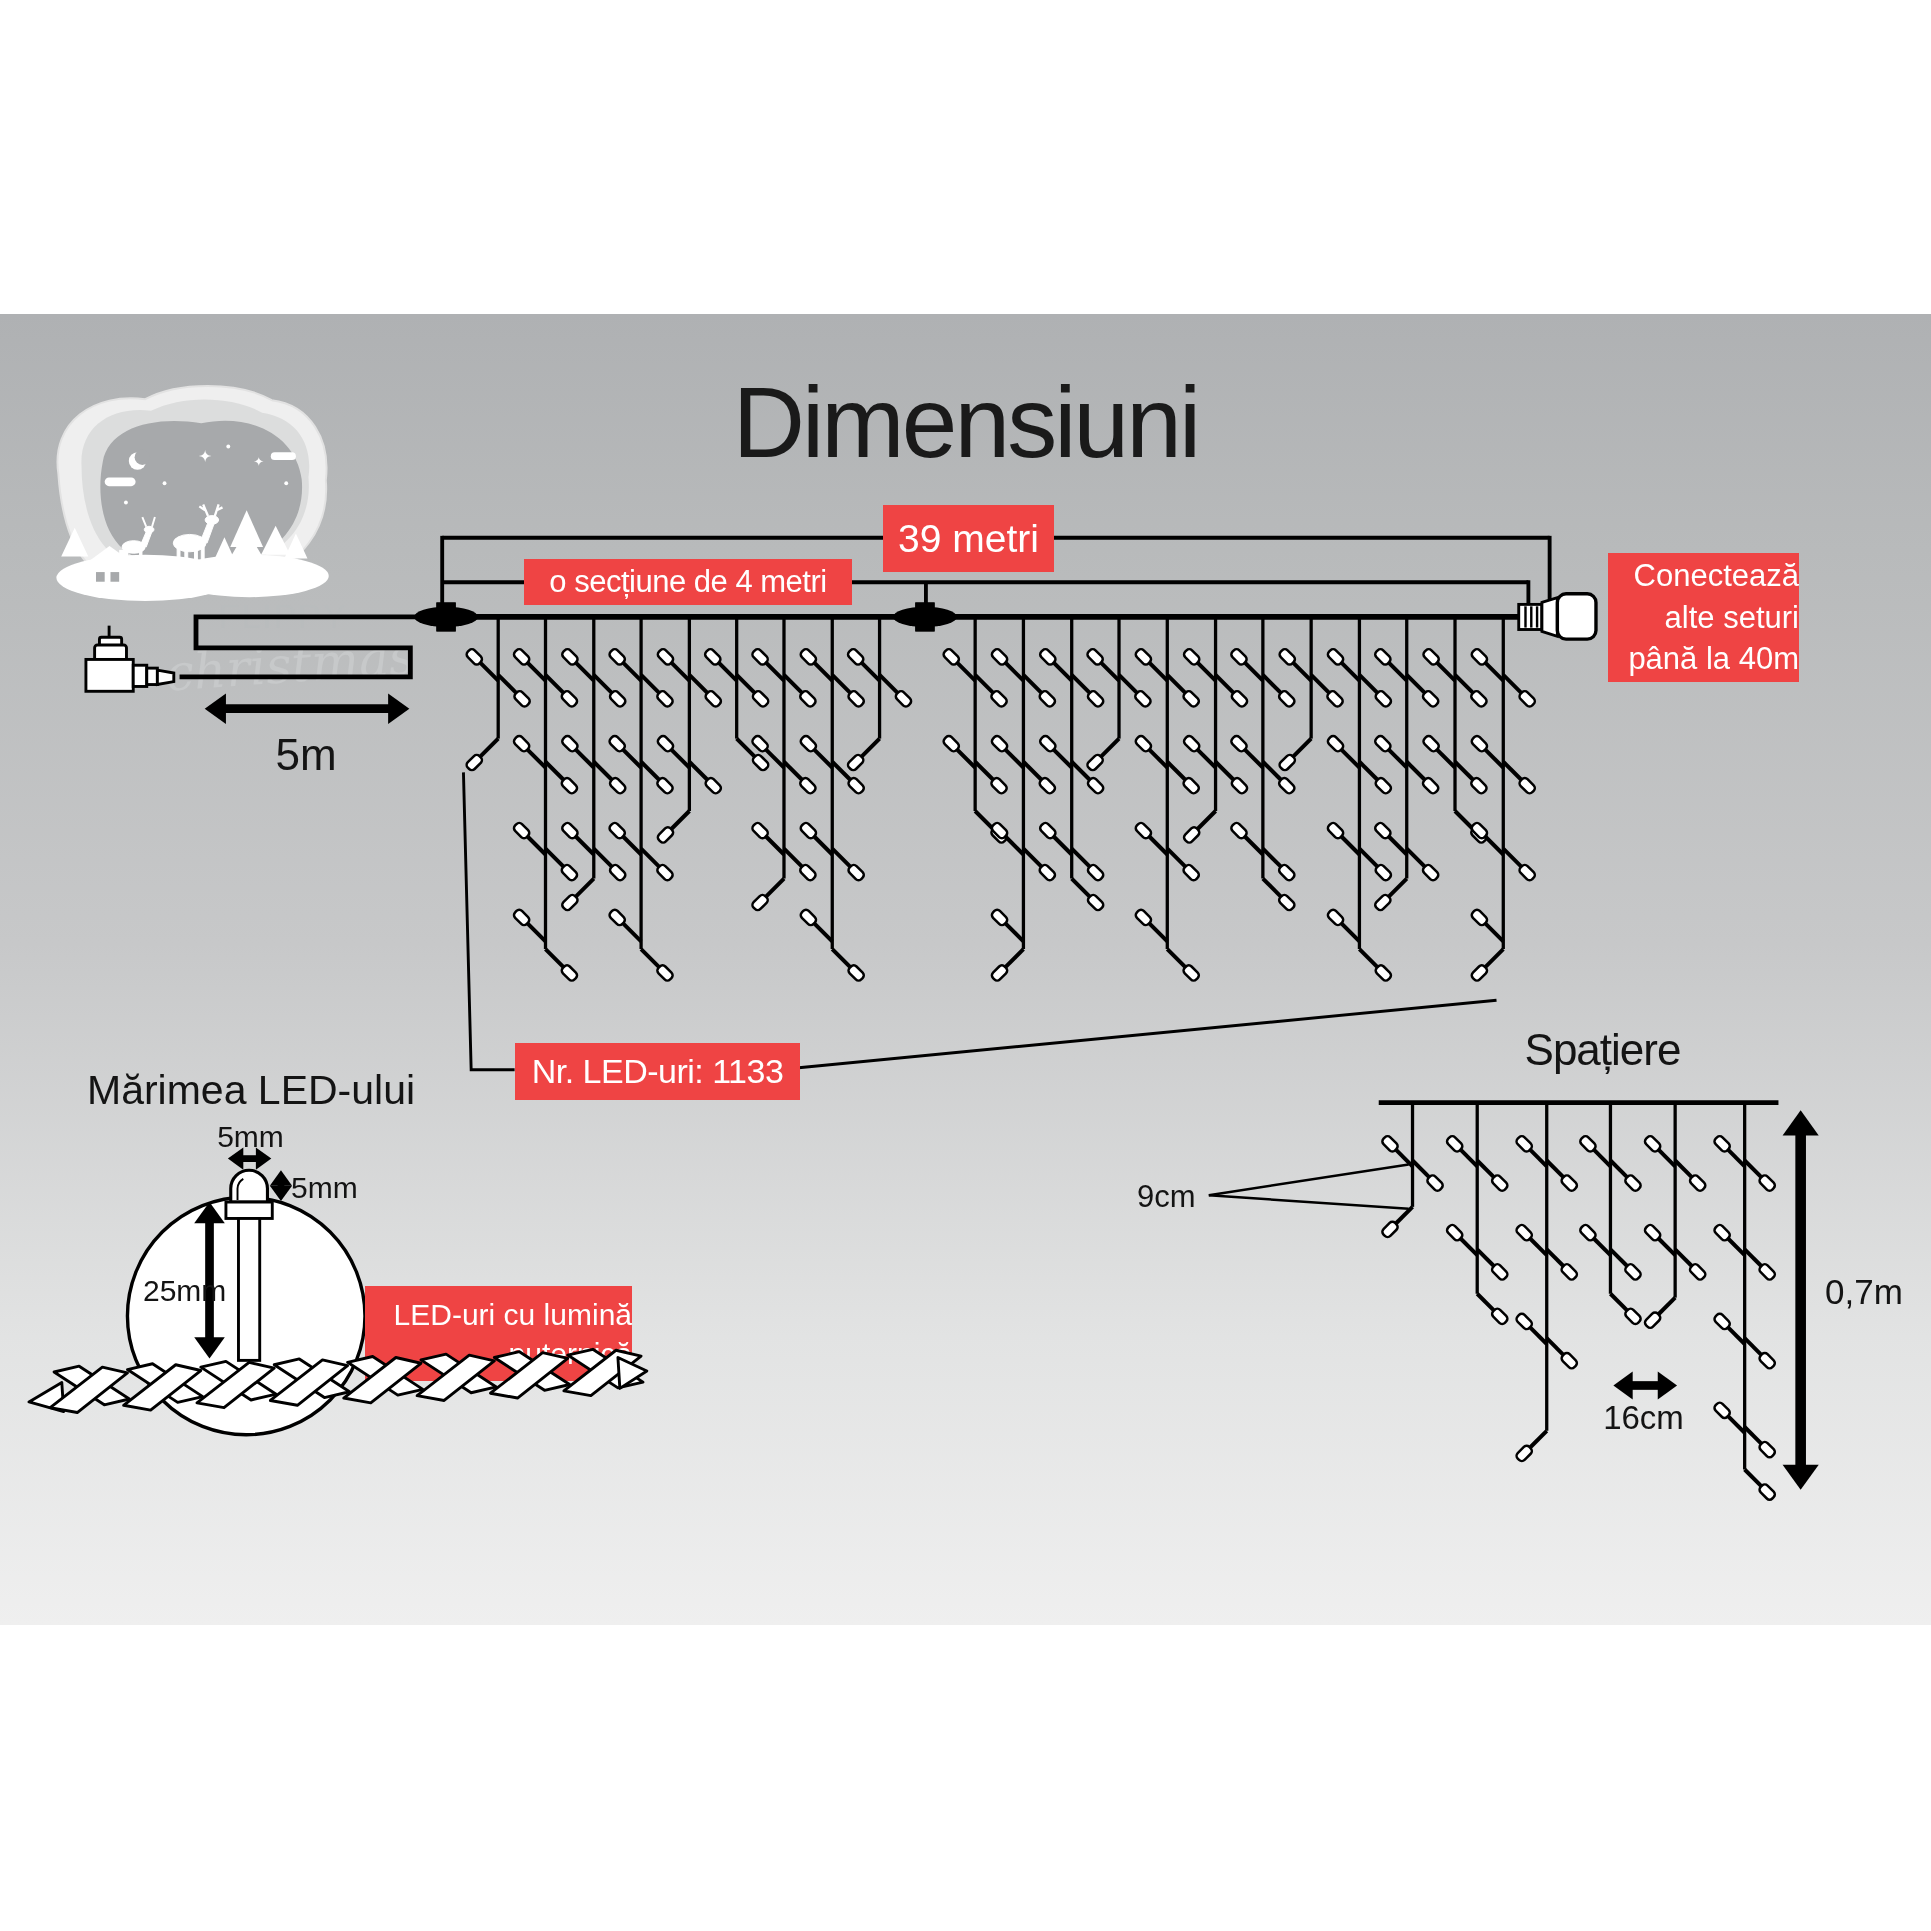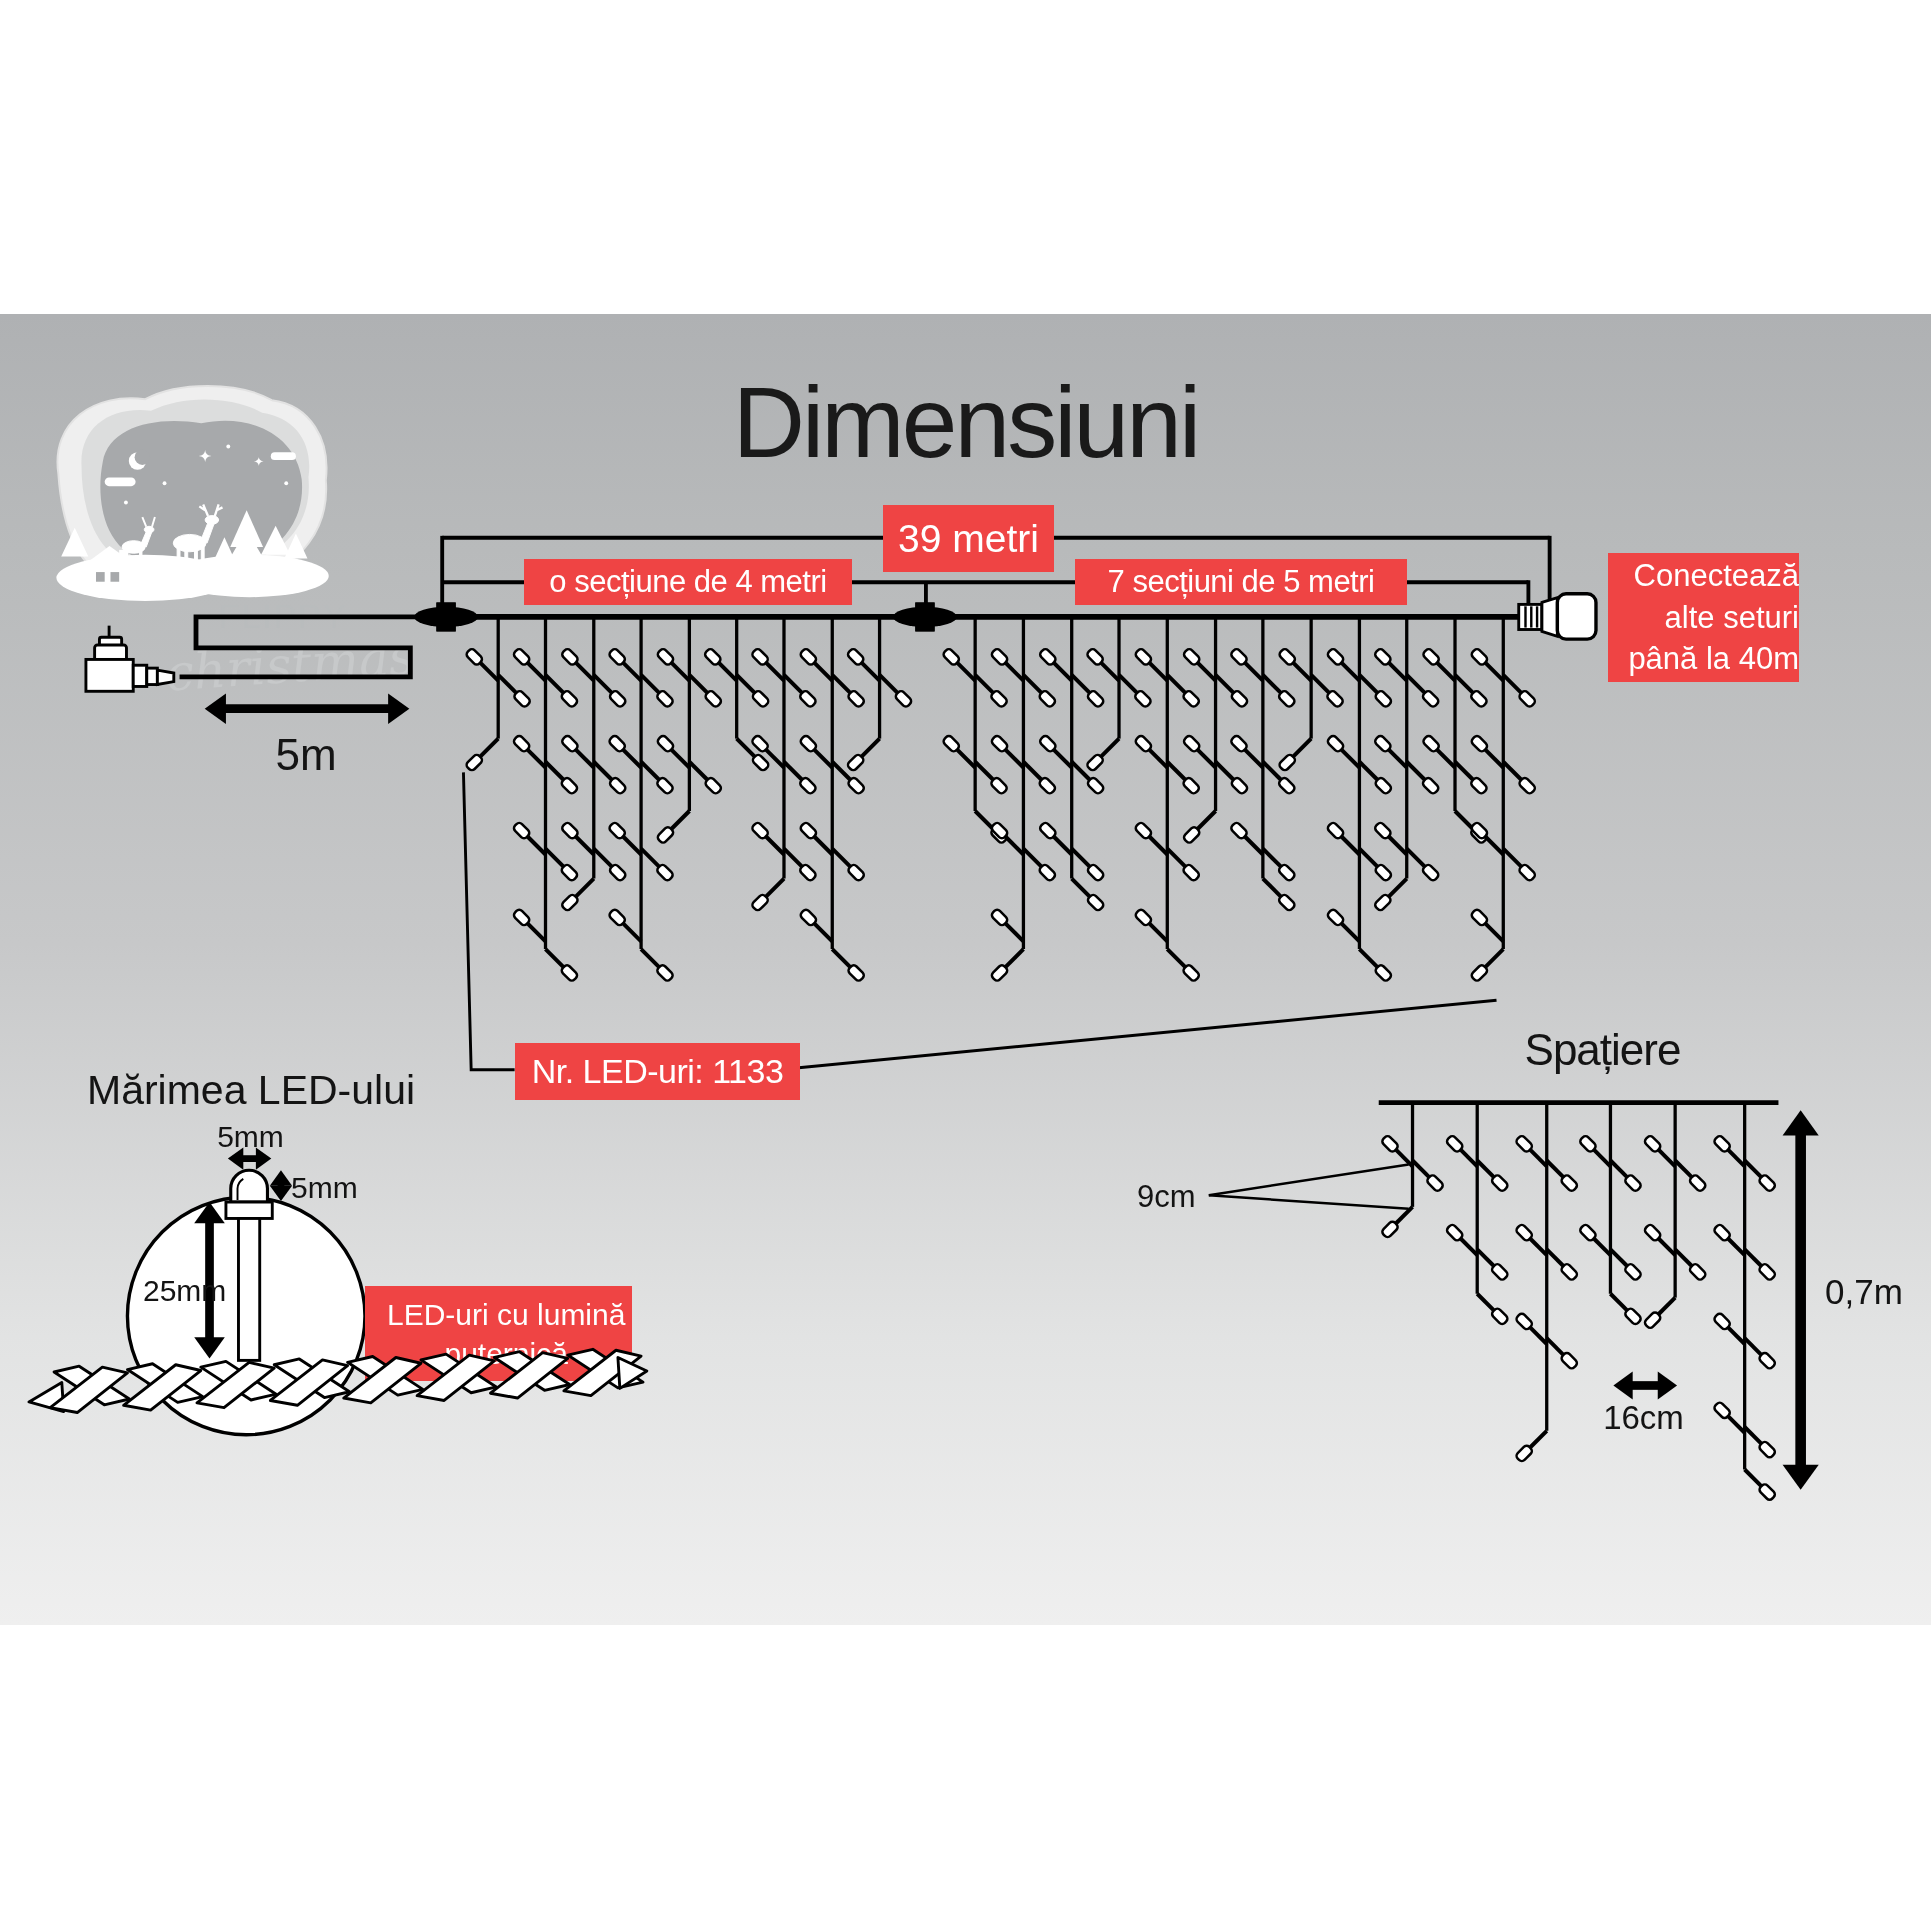--- a/index.html
+++ b/index.html
@@ -13,21 +13,21 @@
   .bbox{position:absolute;background:#ef4444;color:#ffffff;display:flex;
         align-items:center;justify-content:center;white-space:nowrap;}
   #box39{left:883px;top:505px;width:171px;height:67px;font-size:39px;}
   #boxS1{left:524px;top:559px;width:328px;height:46px;font-size:31px;letter-spacing:-0.5px;}
   #boxS2{left:1075px;top:559px;width:332px;height:46px;font-size:31px;letter-spacing:-0.5px;}
   #boxConnect{left:1608px;top:553px;width:191px;height:129px;font-size:31px;
         flex-direction:column;align-items:flex-end;justify-content:center;
         padding-left:13.5px;box-sizing:border-box;line-height:1.35;}
   #boxNr{left:515px;top:1043px;width:285px;height:57px;font-size:34px;letter-spacing:-0.5px;}
   #boxLedNote{left:365px;top:1286px;width:267px;height:95px;font-size:30px;
-        flex-direction:column;align-items:center;justify-content:center;
+        flex-direction:column;align-items:flex-end;justify-content:center;
         padding-left:15.4px;box-sizing:border-box;line-height:1.3;}
   .lbl{position:absolute;color:#141414;white-space:nowrap;}
   #lbl3m{left:253px;top:730px;width:106px;text-align:center;font-size:44px;}
   #lblMarimea{left:87px;top:1067px;font-size:41px;}
   #lbl5mmTop{left:207px;top:1120px;width:87px;text-align:center;font-size:30px;}
   #lbl5mmRight{left:291px;top:1171px;font-size:30px;}
   #lbl25mm{left:143px;top:1274px;font-size:30px;}
   #lblSpatiere{left:1501px;top:1025px;width:203px;text-align:center;font-size:44px;letter-spacing:-1px;}
   #lbl9cm{left:1137px;top:1179px;font-size:31px;}
   #lbl16cm{left:1595px;top:1399px;width:97px;text-align:center;font-size:33px;}
@@ -525,21 +525,20 @@
         <line x1="1865" y1="1173" x2="1865" y2="1520" stroke="#000" stroke-width="11" stroke-linecap="butt"></line>
         <polygon points="1865,1150 1846.28,1176 1883.72,1176" fill="#000"></polygon>
         <polygon points="1865,1543 1846.28,1517 1883.72,1517" fill="#000"></polygon>
       </g>
     </svg>
 
   <div class="title">Dimensiuni</div>
 
   <div class="bbox" id="box39">39 metri</div>
   <div class="bbox" id="boxS1">o secțiune de 4 metri</div>
-  <div class="bbox" id="boxS2">7 secțiuni de 5 metri</div>
   <div class="bbox" id="boxConnect">
     <div>Conectează</div>
     <div>alte seturi</div>
     <div>până la 40m</div>
   </div>
   <div class="bbox" id="boxNr">Nr. LED-uri: 1133</div>
   <div class="bbox" id="boxLedNote">
     <div>LED-uri cu lumină</div>
     <div>puternică</div>
   </div>

